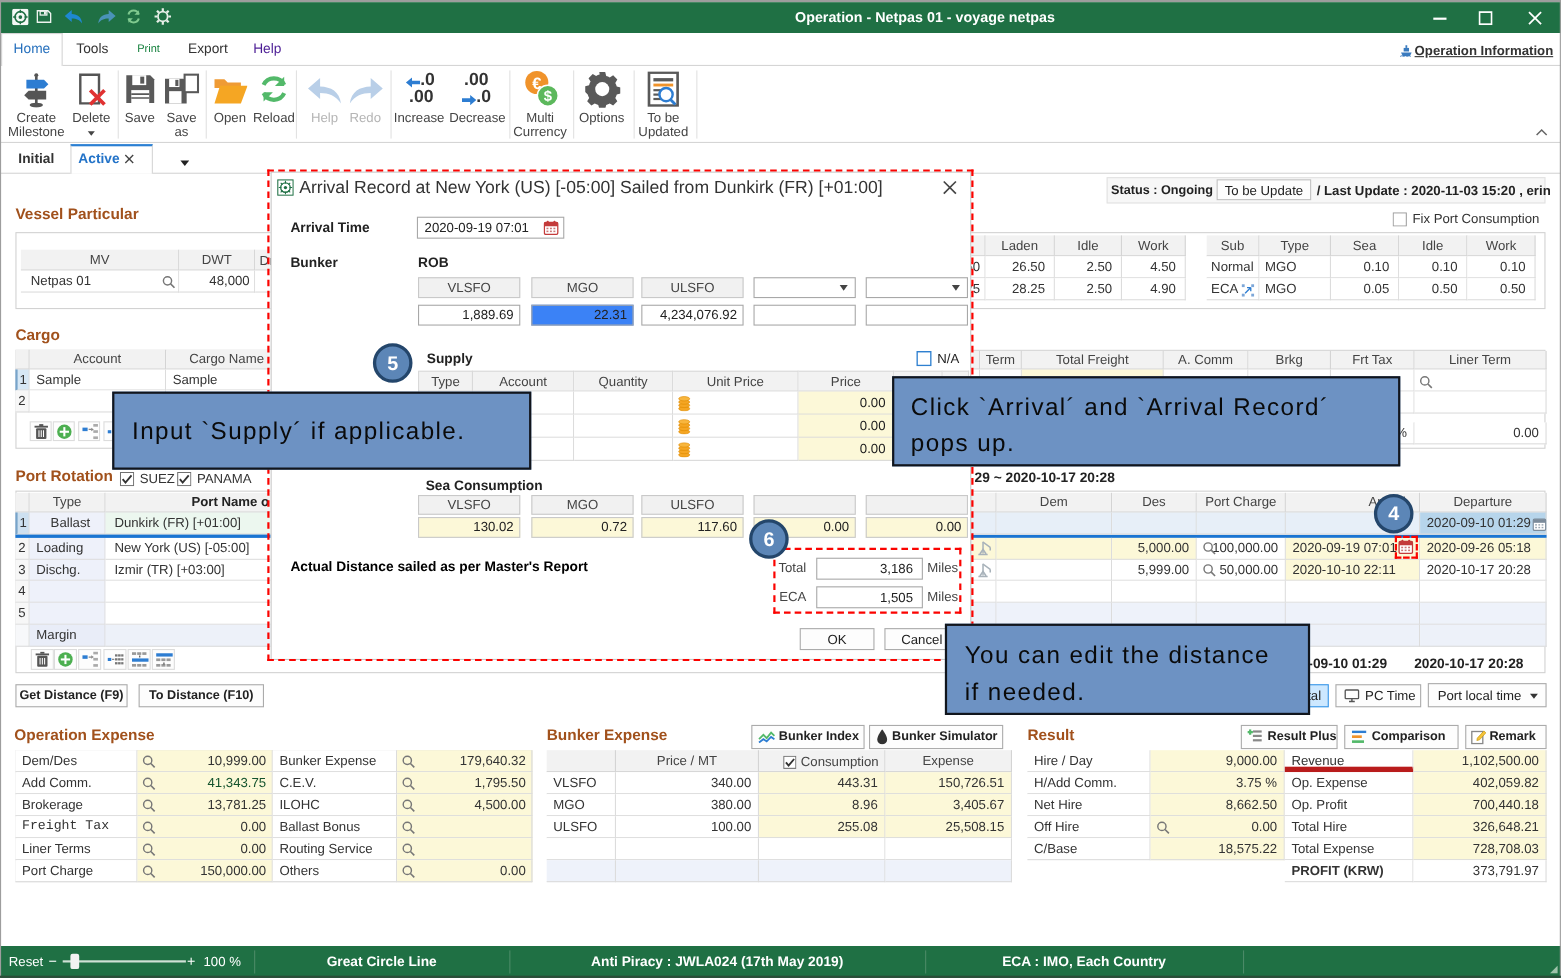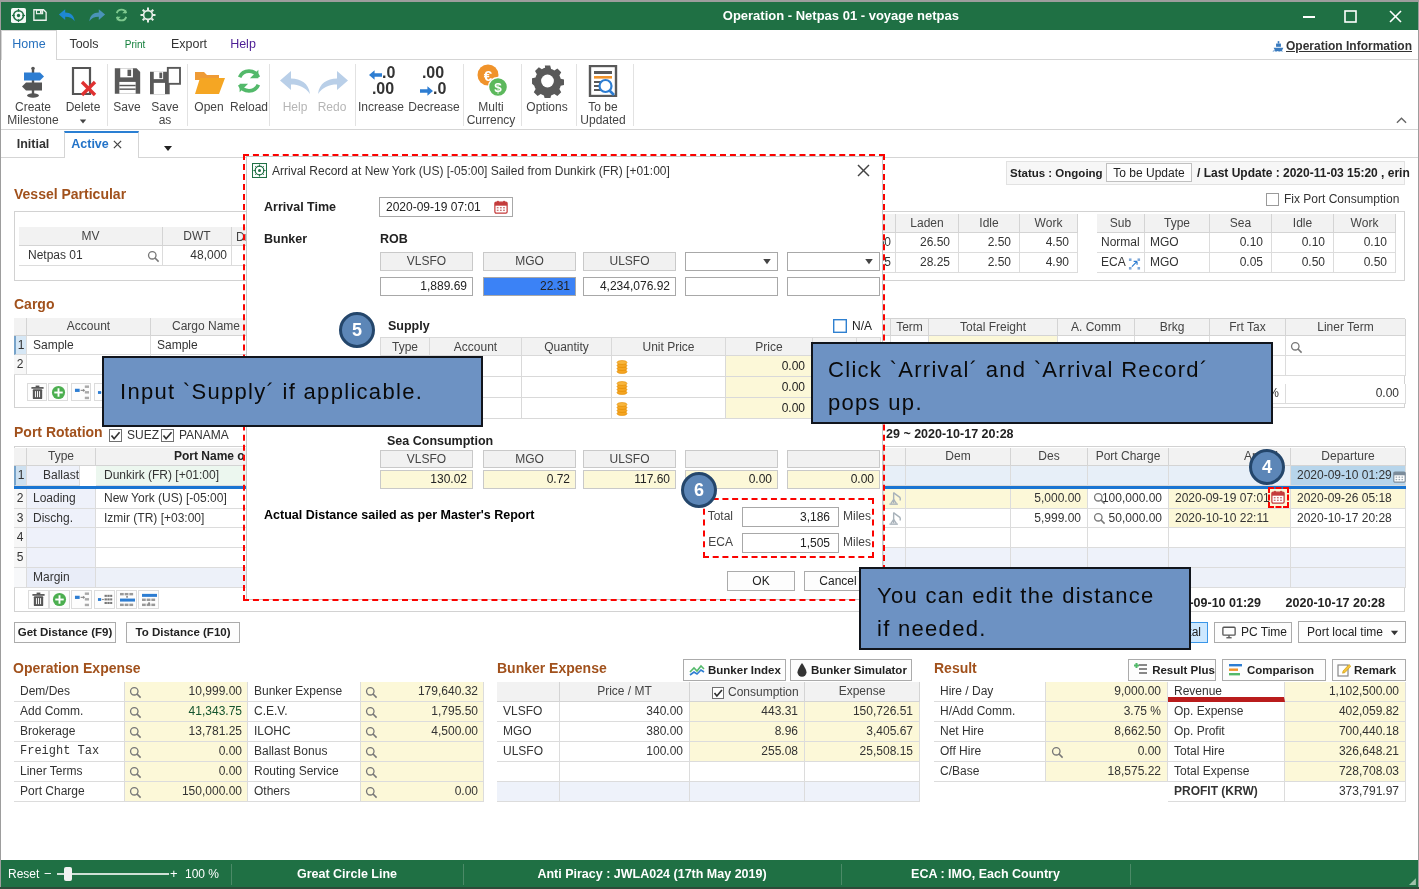--- a/index.html
+++ b/index.html
@@ -366,21 +366,21 @@
 <div class="c" style="left:96px;top:448px;width:788px;height:18px;line-height:17px;background:#f2f2f2;border-right:1px solid #d4d4d4;border-bottom:1px solid #d4d4d4;padding-left:5px;text-align:left;font-weight:bold;color:#222;font-size:12px;">
     <span style="position:absolute;left:78px">Port Name o</span>
   </div>
 <div class="c" style="left:884px;top:448px;width:22px;height:18px;line-height:17px;background:#f2f2f2;border-right:1px solid #d4d4d4;border-bottom:1px solid #d4d4d4;text-align:center;color:#333;font-size:12px;"></div>
 <div class="c" style="left:906px;top:448px;width:105px;height:18px;line-height:17px;background:#f2f2f2;border-right:1px solid #d4d4d4;border-bottom:1px solid #d4d4d4;text-align:center;color:#444;font-size:12px;">Dem</div>
 <div class="c" style="left:1011px;top:448px;width:77px;height:18px;line-height:17px;background:#f2f2f2;border-right:1px solid #d4d4d4;border-bottom:1px solid #d4d4d4;text-align:center;color:#444;font-size:12px;">Des</div>
 <div class="c" style="left:1088px;top:448px;width:81px;height:18px;line-height:17px;background:#f2f2f2;border-right:1px solid #d4d4d4;border-bottom:1px solid #d4d4d4;text-align:center;color:#444;font-size:12px;">Port Charge</div>
 <div class="c" style="left:1169px;top:448px;width:122px;height:18px;line-height:17px;background:#f2f2f2;border-right:1px solid #d4d4d4;border-bottom:1px solid #d4d4d4;padding-right:12px;text-align:right;color:#444;font-size:12px;">Arrival</div>
 <div class="c" style="left:1291px;top:448px;width:115px;height:18px;line-height:17px;background:#f2f2f2;border-right:1px solid #d4d4d4;border-bottom:1px solid #d4d4d4;text-align:center;color:#444;font-size:12px;">Departure</div>
 <div class="c" style="left:14px;top:466px;width:13px;height:20px;line-height:19px;background:#cde0f0;border-right:1px solid #dcdcdc;border-bottom:1px solid #dcdcdc;text-align:center;color:#333;font-size:12px;border-left:2px solid #78a4ca;">1</div>
-<div class="c" style="left:27px;top:466px;width:53px;height:20px;line-height:19px;background:#eef1fa;border-right:1px solid #dcdcdc;border-bottom:1px solid #dcdcdc;padding-left:6px;text-align:right;color:#333;font-size:12px;">Ballast</div>
+<div class="c" style="left:27px;top:466px;width:69px;height:20px;line-height:19px;background:#eef1fa;border-right:1px solid #dcdcdc;border-bottom:1px solid #dcdcdc;padding-left:6px;text-align:center;color:#333;font-size:12px;">Ballast</div>
 <div class="c" style="left:96px;top:466px;width:788px;height:20px;line-height:19px;background:#ecf7ef;border-right:1px solid #dcdcdc;border-bottom:1px solid #dcdcdc;padding-left:8px;text-align:left;color:#333;font-size:12px;">Dunkirk (FR) [+01:00]</div>
 <div class="c" style="left:14px;top:489px;width:13px;height:20px;line-height:19px;background:#f7f7f7;border-right:1px solid #dcdcdc;border-bottom:1px solid #dcdcdc;text-align:center;color:#333;font-size:12px;">2</div>
 <div class="c" style="left:27px;top:489px;width:69px;height:20px;line-height:19px;background:#eef1fa;border-right:1px solid #dcdcdc;border-bottom:1px solid #dcdcdc;padding-left:6px;text-align:left;color:#333;font-size:12px;">Loading</div>
 <div class="c" style="left:96px;top:489px;width:788px;height:20px;line-height:19px;background:#fff;border-right:1px solid #dcdcdc;border-bottom:1px solid #dcdcdc;padding-left:8px;text-align:left;color:#333;font-size:12px;">New York (US) [-05:00]</div>
 <div class="c" style="left:14px;top:509px;width:13px;height:19px;line-height:18px;background:#f7f7f7;border-right:1px solid #dcdcdc;border-bottom:1px solid #dcdcdc;text-align:center;color:#333;font-size:12px;">3</div>
 <div class="c" style="left:27px;top:509px;width:69px;height:19px;line-height:18px;background:#eef1fa;border-right:1px solid #dcdcdc;border-bottom:1px solid #dcdcdc;padding-left:6px;text-align:left;color:#333;font-size:12px;">Dischg.</div>
 <div class="c" style="left:96px;top:509px;width:788px;height:19px;line-height:18px;background:#fff;border-right:1px solid #dcdcdc;border-bottom:1px solid #dcdcdc;padding-left:8px;text-align:left;color:#333;font-size:12px;">Izmir (TR) [+03:00]</div>
 <div class="c" style="left:14px;top:528px;width:13px;height:20px;line-height:19px;background:#f7f7f7;border-right:1px solid #dcdcdc;border-bottom:1px solid #dcdcdc;text-align:center;color:#333;font-size:12px;">4</div>
 <div class="c" style="left:27px;top:528px;width:69px;height:20px;line-height:19px;background:#eef1fa;border-right:1px solid #dcdcdc;border-bottom:1px solid #dcdcdc;padding-left:6px;text-align:left;color:#333;font-size:12px;"></div>
 <div class="c" style="left:96px;top:528px;width:788px;height:20px;line-height:19px;background:#fff;border-right:1px solid #dcdcdc;border-bottom:1px solid #dcdcdc;padding-left:8px;text-align:left;color:#333;font-size:12px;"></div>
@@ -673,21 +673,21 @@
 <div class="c" style="left:805px;top:742px;width:115px;height:20px;line-height:19px;background:#fcf8d8;border-right:1px solid #dcdcdc;border-bottom:1px solid #dcdcdc;padding-right:6px;text-align:right;color:#333;font-size:12px;">25,508.15</div>
 <div class="c" style="left:497px;top:762px;width:63px;height:20px;line-height:19px;background:#fff;border-right:1px solid #dcdcdc;border-bottom:1px solid #dcdcdc;padding-left:6px;text-align:left;color:#333;font-size:12px;"></div>
 <div class="c" style="left:560px;top:762px;width:130px;height:20px;line-height:19px;background:#fff;border-right:1px solid #dcdcdc;border-bottom:1px solid #dcdcdc;padding-right:6px;text-align:right;color:#333;font-size:12px;"></div>
 <div class="c" style="left:690px;top:762px;width:115px;height:20px;line-height:19px;background:#fff;border-right:1px solid #dcdcdc;border-bottom:1px solid #dcdcdc;padding-right:6px;text-align:right;color:#333;font-size:12px;"></div>
 <div class="c" style="left:805px;top:762px;width:115px;height:20px;line-height:19px;background:#fff;border-right:1px solid #dcdcdc;border-bottom:1px solid #dcdcdc;padding-right:6px;text-align:right;color:#333;font-size:12px;"></div>
 <div class="c" style="left:497px;top:782px;width:63px;height:20px;line-height:19px;background:#eef2fa;border-right:1px solid #dcdcdc;border-bottom:1px solid #dcdcdc;padding-left:6px;text-align:left;color:#333;font-size:12px;"></div>
 <div class="c" style="left:560px;top:782px;width:130px;height:20px;line-height:19px;background:#eef2fa;border-right:1px solid #dcdcdc;border-bottom:1px solid #dcdcdc;padding-right:6px;text-align:right;color:#333;font-size:12px;"></div>
 <div class="c" style="left:690px;top:782px;width:115px;height:20px;line-height:19px;background:#eef2fa;border-right:1px solid #dcdcdc;border-bottom:1px solid #dcdcdc;padding-right:6px;text-align:right;color:#333;font-size:12px;"></div>
 <div class="c" style="left:805px;top:782px;width:115px;height:20px;line-height:19px;background:#eef2fa;border-right:1px solid #dcdcdc;border-bottom:1px solid #dcdcdc;padding-right:6px;text-align:right;color:#333;font-size:12px;"></div>
 <div class="sect" style="left:934px;top:660px">Result</div>
-<div class="btn" style="left:1128px;top:659px;width:88px;height:22px;line-height:20px;font-weight:bold;text-align:center;padding-left:23px;font-size:11.5px">Result Plus</div>
+<div class="btn" style="left:1128px;top:659px;width:88px;height:22px;line-height:20px;font-weight:bold;text-align:right;padding-left:23px;font-size:11.5px">Result Plus</div>
 <svg class="abs" style="left:1134px;top:663px" width="14" height="14" viewBox="0 0 14 14">
 <g fill="#888">
       <rect x="5" y="1" width="8" height="2"></rect>
       <rect x="5" y="5" width="8" height="2"></rect>
       <rect x="5" y="9" width="8" height="2"></rect>
     </g>
 <g stroke="#53b96a" stroke-width="2">
       <line x1="2.5" y1="0" x2="2.5" y2="5"></line>
       <line x1="0" y1="2.5" x2="5" y2="2.5"></line>
     </g>
@@ -753,21 +753,21 @@
       <line x1="8" y1="1.5" x2="8" y2="4"></line>
       <line x1="8" y1="12" x2="8" y2="14.5"></line>
       <line x1="1.5" y1="8" x2="4" y2="8"></line>
       <line x1="12" y1="8" x2="14.5" y2="8"></line>
 <line x1="3.4" y1="3.4" x2="5.2" y2="5.2"></line>
       <line x1="10.8" y1="10.8" x2="12.6" y2="12.6"></line>
       <line x1="3.4" y1="12.6" x2="5.2" y2="10.8"></line>
       <line x1="10.8" y1="5.2" x2="12.6" y2="3.4"></line>
     </g>
   </svg>
-<div class="" style="left:272px;top:163px;width:560px;height:16px;line-height:16px;z-index:11;font-size:12px;color:#333;">Arrival Record at New York (US) [-05:00] Sailed from Dunkirk (FR) [+01:00]</div>
+<div class="" style="left:272px;top:163px;width:560px;height:16px;line-height:16px;z-index:11;font-size:16px;color:#333;">Arrival Record at New York (US) [-05:00] Sailed from Dunkirk (FR) [+01:00]</div>
 <svg class="abs" style="left:857px;top:164px;z-index:11" width="13" height="13" viewBox="0 0 13 13">
     <g stroke="#444" stroke-width="1.5">
       <line x1="1" y1="1" x2="12" y2="12"></line>
       <line x1="12" y1="1" x2="1" y2="12"></line>
     </g>
   </svg>
 <div class="" style="left:264px;top:199px;width:100px;height:16px;line-height:16px;z-index:11;font-weight:bold;font-size:12.5px;color:#222;">Arrival Time</div>
 <div style="left:379px;top:197px;width:134px;height:20px;background:#fff;border:1px solid #a8a8a8;line-height:18px;font-size:12px;color:#222;padding-left:6px;z-index:11;">2020-09-19 07:01</div>
 <svg class="abs" style="left:494px;top:200px;z-index:11" width="14" height="14" viewBox="0 0 16 16">
 <rect x="1" y="2.5" width="14" height="12.5" rx="1.5" fill="#fff" stroke="#c43b3b" stroke-width="1.4"></rect>

